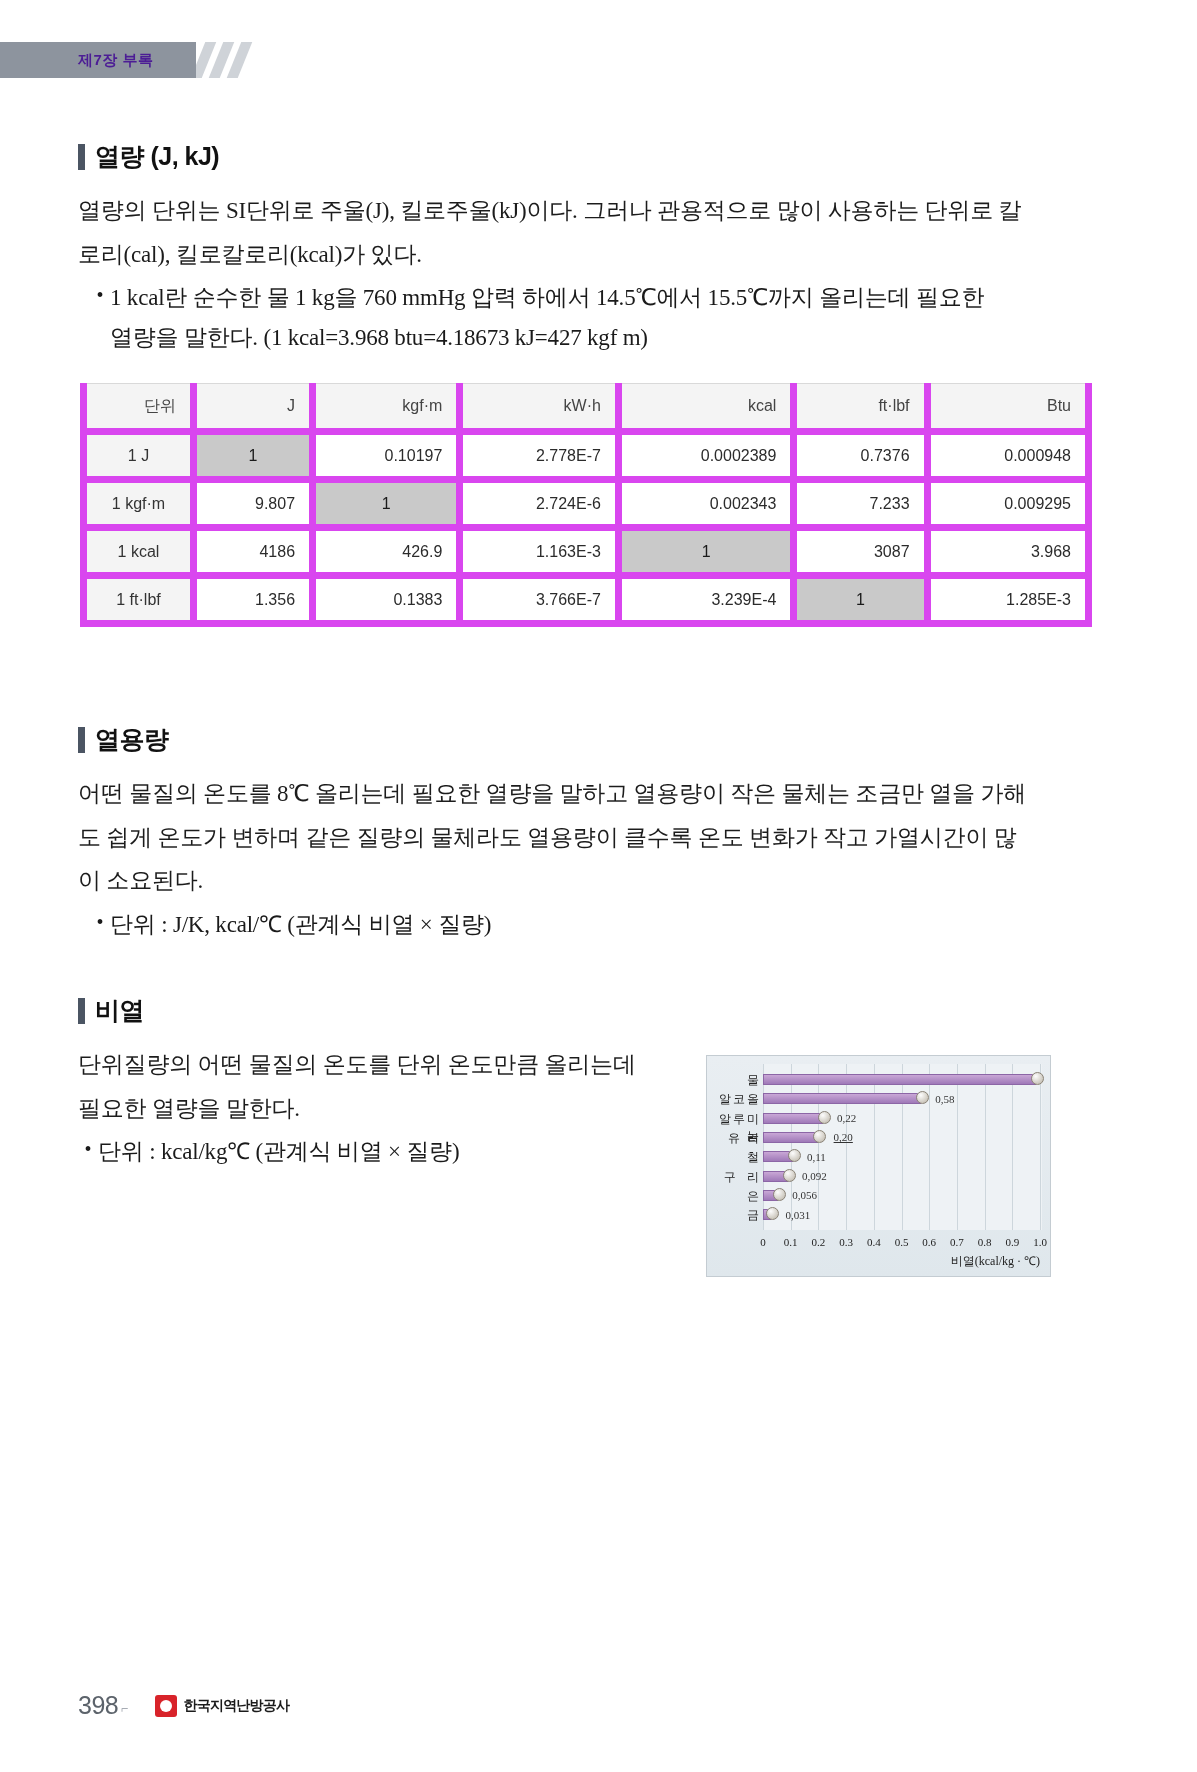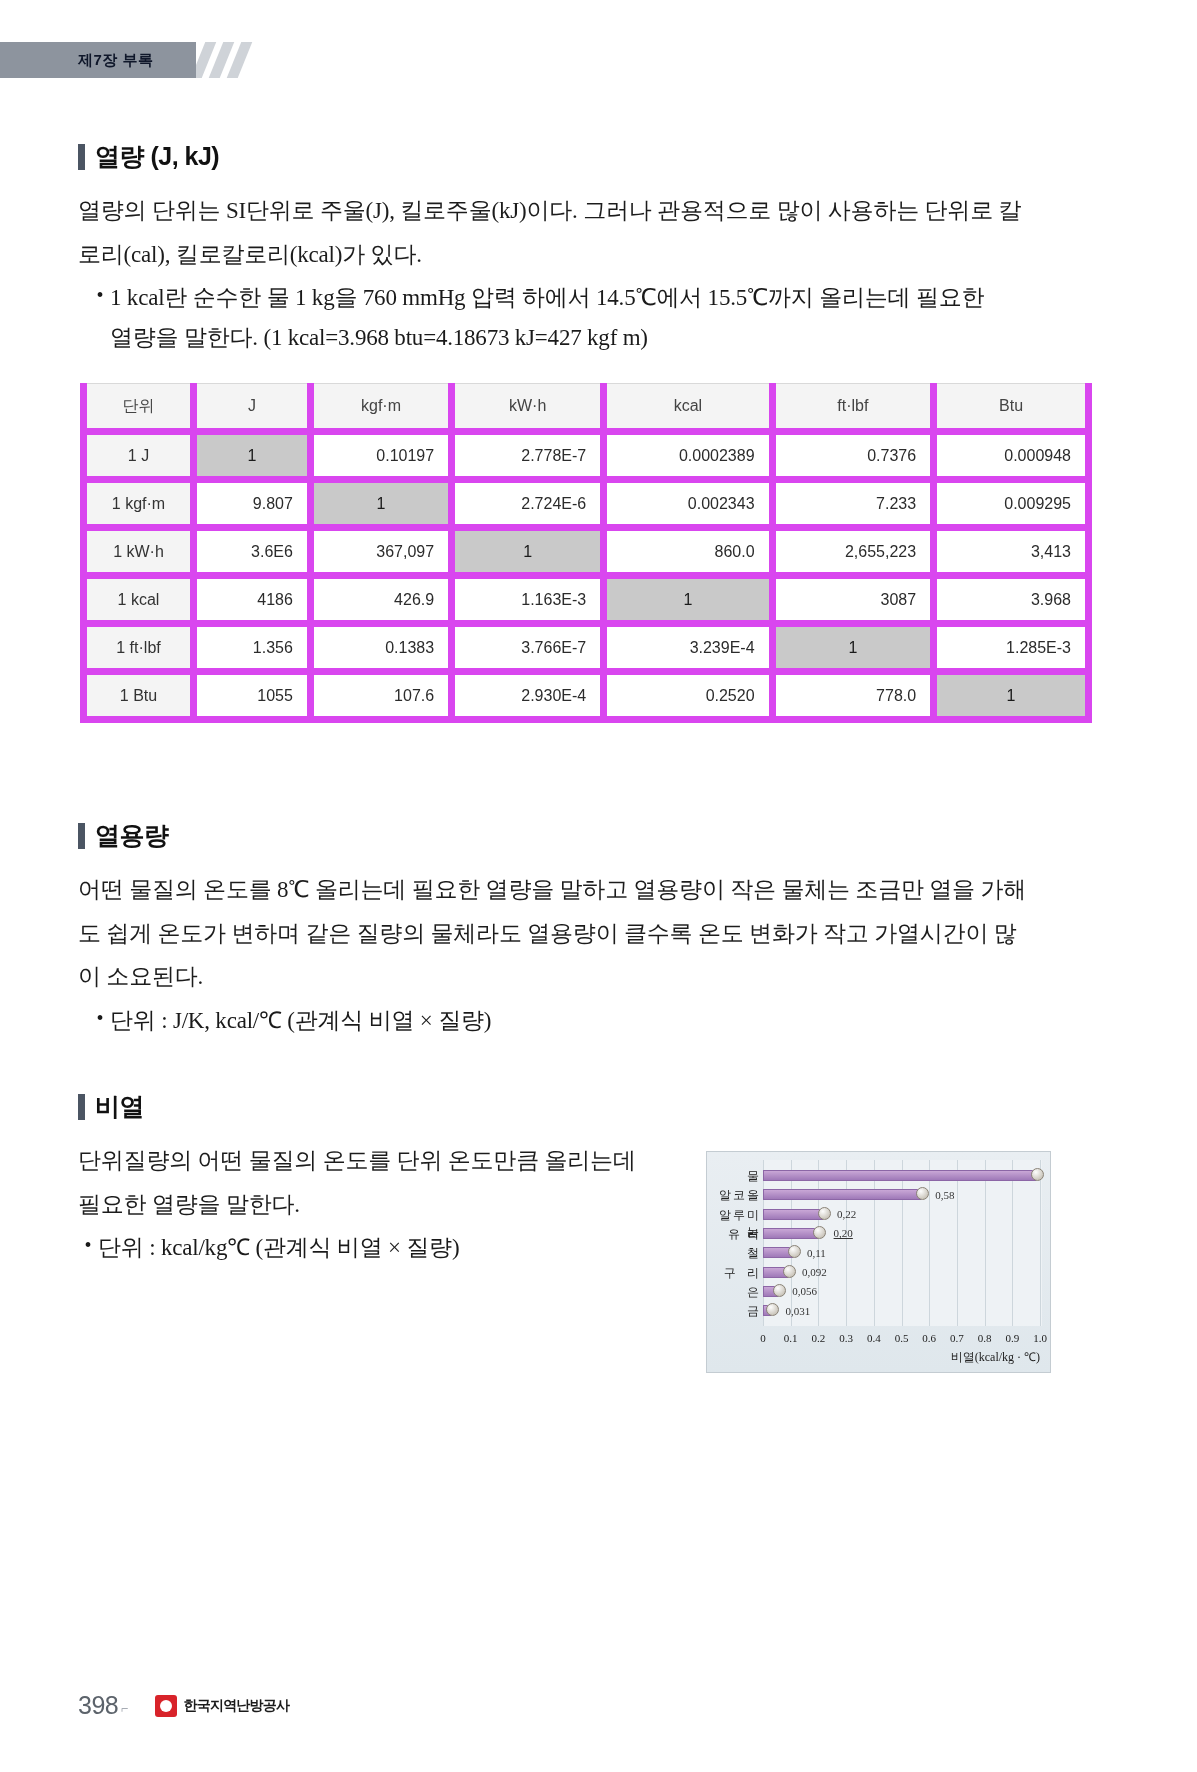--- a/index.html
+++ b/index.html
@@ -26,21 +26,21 @@
     position: absolute;
     left: 0;
     top: 0;
     height: 36px;
     width: 196px;
     background: #8d949e;
     display: flex;
     align-items: center;
   }
   .header-tab-label {
-    color: #0f172a;
+    color: #4c1d95;
     font-family: "Liberation Sans", sans-serif;
     font-size: 15px;
     font-weight: bold;
     letter-spacing: 0.5px;
     padding-left: 78px;
   }
   .header-slashes {
     position: absolute;
     left: 196px;
     top: 0;
@@ -124,21 +124,21 @@
     color: #2b2b2b;
   }
   table.unit-table th, table.unit-table td {
     border: 7px solid #d946ef;
     height: 48px;
     padding: 0 14px;
   }
   table.unit-table thead th {
     background: #f4f4f4;
     font-weight: normal;
-    text-align: center;
+    text-align: right;
     color: #444;
     border-top: 1px solid #d9d9d9;
   }
   table.unit-table tbody td.rowhead {
     background: #f4f4f4;
     text-align: center;
     color: #333;
     width: 110px;
   }
   table.unit-table tbody td.num {
@@ -350,54 +350,36 @@
         <tr>
           <td class="rowhead">1 kgf·m</td>
           <td class="num">9.807</td>
           <td class="num diag">1</td>
           <td class="num">2.724E-6</td>
           <td class="num">0.002343</td>
           <td class="num">7.233</td>
           <td class="num">0.009295</td>
         </tr>
         <tr>
-          <td class="rowhead">1 kW·h</td>
-          <td class="num">3.6E6</td>
-          <td class="num">367,097</td>
-          <td class="num diag">1</td>
-          <td class="num">860.0</td>
-          <td class="num">2,655,223</td>
-          <td class="num">3,413</td>
-        </tr>
-        <tr>
           <td class="rowhead">1 kcal</td>
           <td class="num">4186</td>
           <td class="num">426.9</td>
           <td class="num">1.163E-3</td>
           <td class="num diag">1</td>
           <td class="num">3087</td>
           <td class="num">3.968</td>
         </tr>
         <tr>
           <td class="rowhead">1 ft·lbf</td>
           <td class="num">1.356</td>
           <td class="num">0.1383</td>
           <td class="num">3.766E-7</td>
           <td class="num">3.239E-4</td>
           <td class="num diag">1</td>
           <td class="num">1.285E-3</td>
-        </tr>
-        <tr>
-          <td class="rowhead">1 Btu</td>
-          <td class="num">1055</td>
-          <td class="num">107.6</td>
-          <td class="num">2.930E-4</td>
-          <td class="num">0.2520</td>
-          <td class="num">778.0</td>
-          <td class="num diag">1</td>
         </tr>
       </tbody>
     </table>
   </div>
 
   <div class="section sec2">
     <div class="section-head">
       <span class="section-bar"></span>
       <span class="section-title">열용량</span>
     </div>

